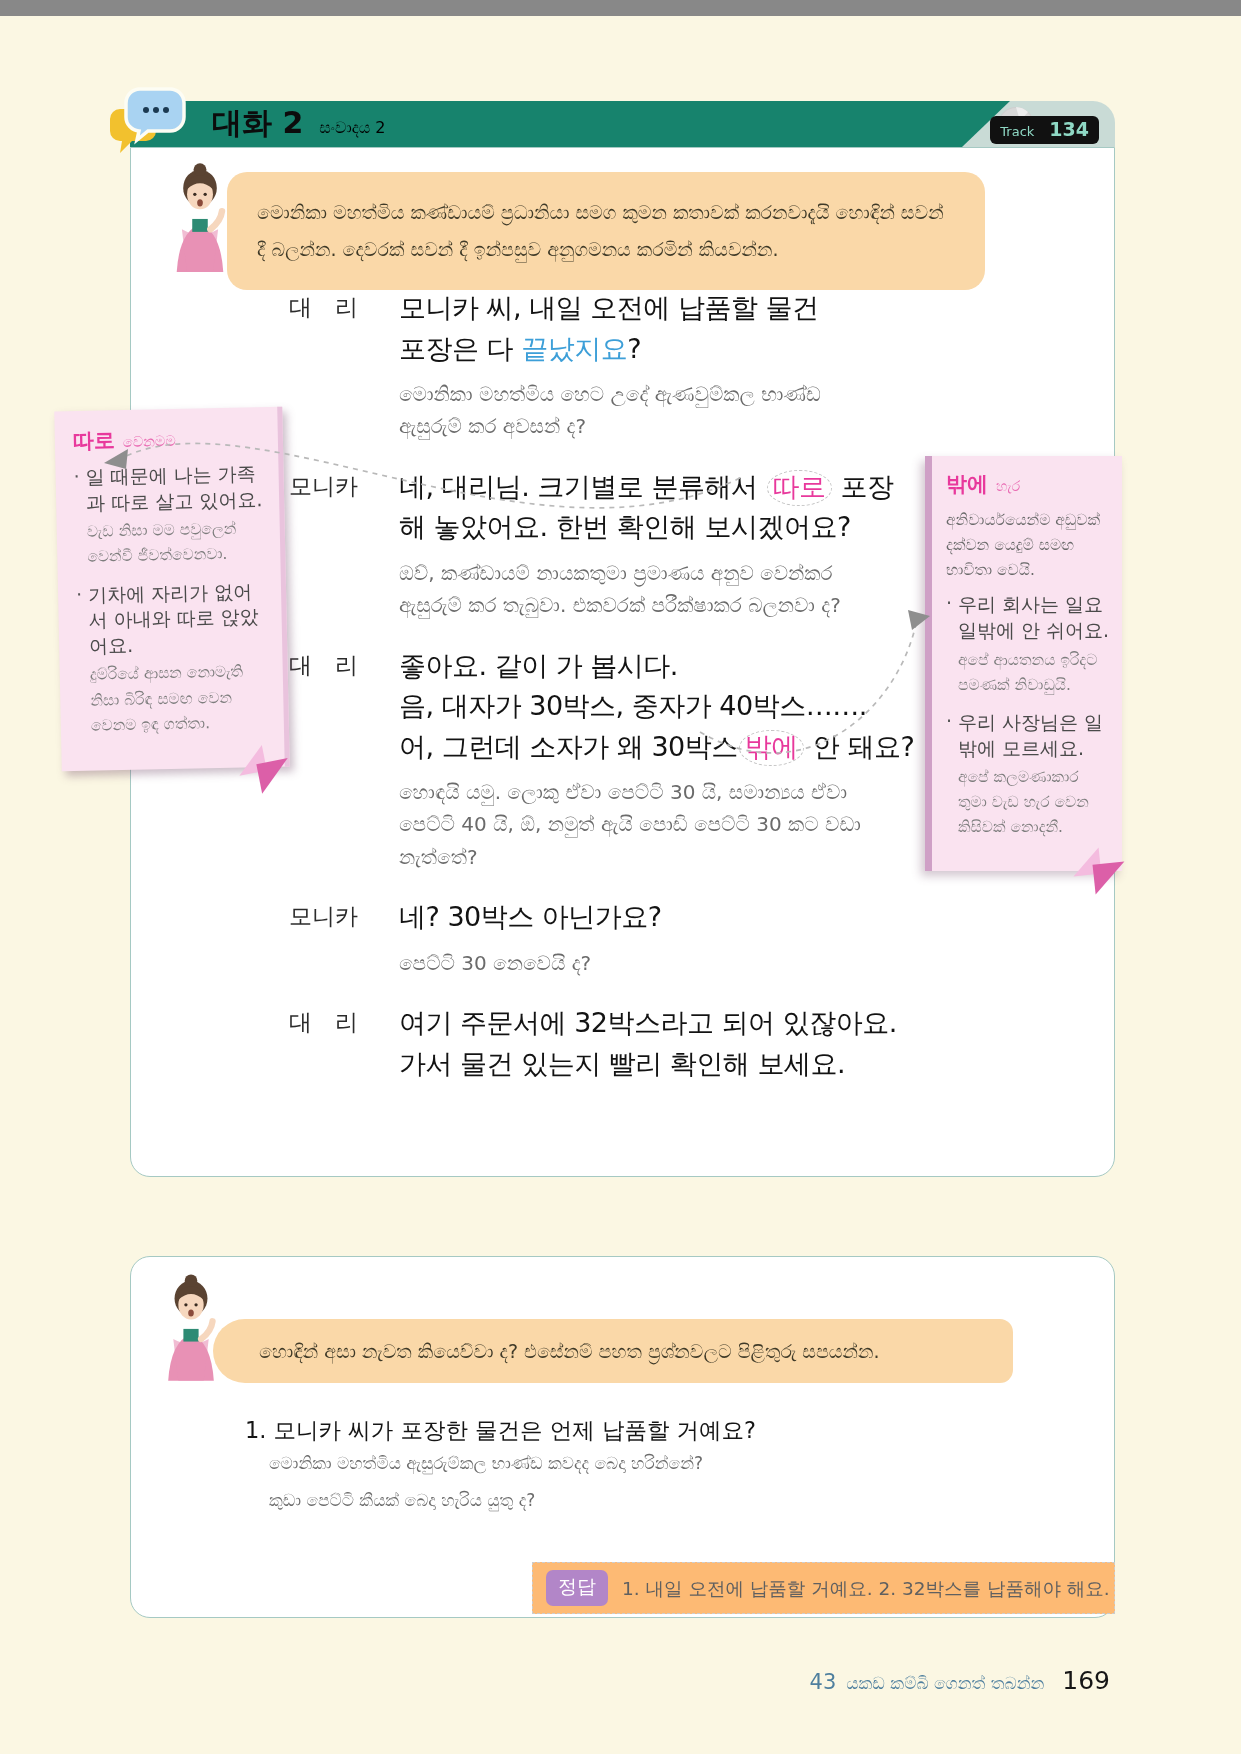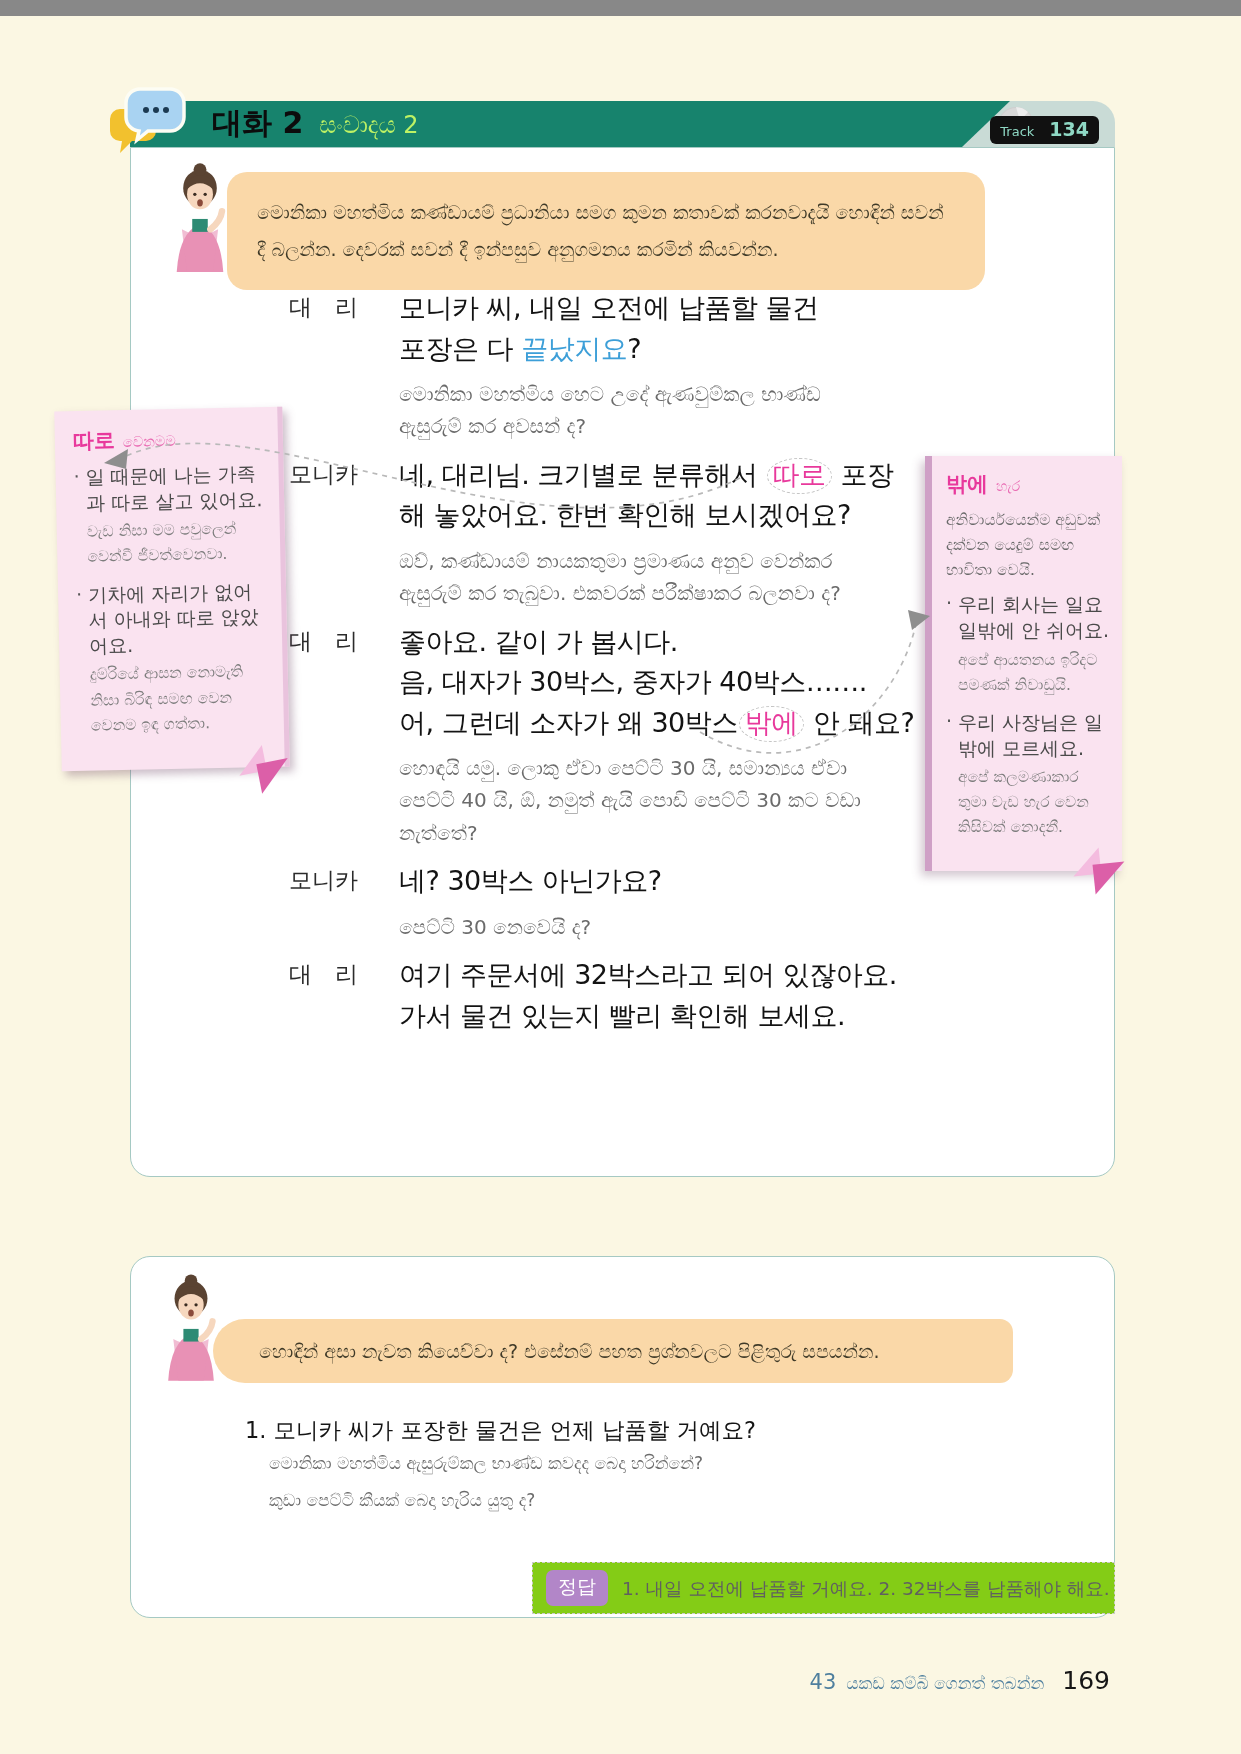--- a/index.html
+++ b/index.html
@@ -12,38 +12,38 @@
   body{background:#888;font-family:"DejaVu Sans","Liberation Sans",sans-serif;}
   .page{position:relative;width:1241px;height:1754px;margin:16px auto;background:var(--page_bg);overflow:hidden;}
 
   
   .header{position:absolute;left:130px;top:85px;width:985px;height:46px;
     background:var(--header_light);border-radius:8px 22px 0 0;}
   .header-teal{position:absolute;left:0;top:0;width:880px;height:46px;background:var(--header_teal);
     clip-path:polygon(0 0,100% 0,calc(100% - 48px) 100%,0 100%);border-radius:8px 0 0 0;
     display:flex;align-items:baseline;gap:16px;padding:5px 0 0 82px;}
   .header-title-ko{font-size:30px;font-weight:bold;color:#0c0c0c;line-height:1.1;}
-  .header-title-si{font-size:24px;color:#bef264;}
+  .header-title-si{font-size:16px;color:#000000;}
   .bubble-icon{position:absolute;left:-24px;top:-16px;}
   .cd-icon{position:absolute;right:80px;top:5px;}
   .track-badge{position:absolute;right:16px;top:15px;background:var(--track_badge_bg);
     border-radius:6px;padding:2px 10px 4px;display:flex;align-items:baseline;gap:15px;color:var(--track_badge_text);}
   .track-label{font-size:13px;}
   .track-number{font-size:19px;font-weight:bold;}
 
   
   .main-box{position:absolute;left:130px;top:131px;width:985px;height:1030px;background:#fff;
     border:1.6px solid var(--box_border);border-radius:0 0 20px 20px;z-index:1;}
   .intro{position:absolute;left:96px;top:24px;width:758px;background:var(--intro_bg);
     border-radius:20px;padding:22px 30px;}
   .intro-text{font-size:19px;color:#3F3A28;line-height:1.95;}
   .avatar{position:absolute;z-index:2;}
   .avatar-top{left:30px;top:14px;}
 
-  .dialogue{position:absolute;left:158px;top:140px;width:740px;display:flex;flex-direction:column;gap:12px;}
+  .dialogue{position:absolute;left:158px;top:140px;width:740px;display:flex;flex-direction:column;gap:24px;}
   .exchange{display:flex;gap:22px;}
   .speaker{width:88px;flex:none;font-size:23px;color:#2b2b2b;padding-top:4px;white-space:pre;}
   .ko-line{font-size:27px;color:#131313;line-height:1.5;letter-spacing:-0.5px;white-space:nowrap;}
   .si{margin-top:9px;font-size:20px;color:#6b6b6b;line-height:1.62;max-width:462px;}
   .hl-blue{color:var(--highlight_blue);}
   .hl-pink{color:var(--highlight_pink);}
   .circled{border:1.5px dashed #c3c3c3;border-radius:50%;padding:0 5px 3px;margin:0 1px;}
 
   
   .connectors{position:absolute;left:0;top:0;z-index:7;pointer-events:none;}
@@ -75,21 +75,21 @@
     border:1.6px solid var(--box_border);border-radius:20px;z-index:1;}
   .avatar-bottom{left:22px;top:16px;}
   .listen-bar{position:absolute;left:82px;top:62px;width:800px;height:64px;background:var(--intro_bg);
     border-radius:34px 14px 14px 34px;display:flex;align-items:center;padding:0 24px 0 46px;}
   .listen-text{font-size:19px;color:#3F3A28;}
   .questions{position:absolute;left:114px;top:158px;width:820px;}
   .q-ko{font-size:22.5px;color:#151515;margin-bottom:7px;}
   .q-si{font-size:17px;color:#6b6b6b;margin:0 0 17px 24px;}
 
   
-  .answer-box{position:absolute;left:532px;top:1546px;width:583px;height:52px;background:#84cc16;
+  .answer-box{position:absolute;left:532px;top:1546px;width:583px;height:52px;background:#fdba74;
     border:1.5px dashed #cccccc;display:flex;align-items:center;gap:14px;padding:0 13px;z-index:1;}
   .answer-badge{background:var(--answer_badge_bg);color:#fff;font-size:19px;padding:4px 12px 6px;border-radius:7px;flex:none;}
   .answer-text{font-size:18.5px;color:#606060;white-space:nowrap;}
 
   
   .footer{position:absolute;right:131px;top:1650px;display:flex;align-items:baseline;gap:10px;}
   .footer-num{color:var(--footer_blue);font-size:21px;}
   .footer-title{color:var(--footer_blue);font-size:17px;}
   .footer-page{color:#161616;font-size:25px;margin-left:8px;}
 </style>

